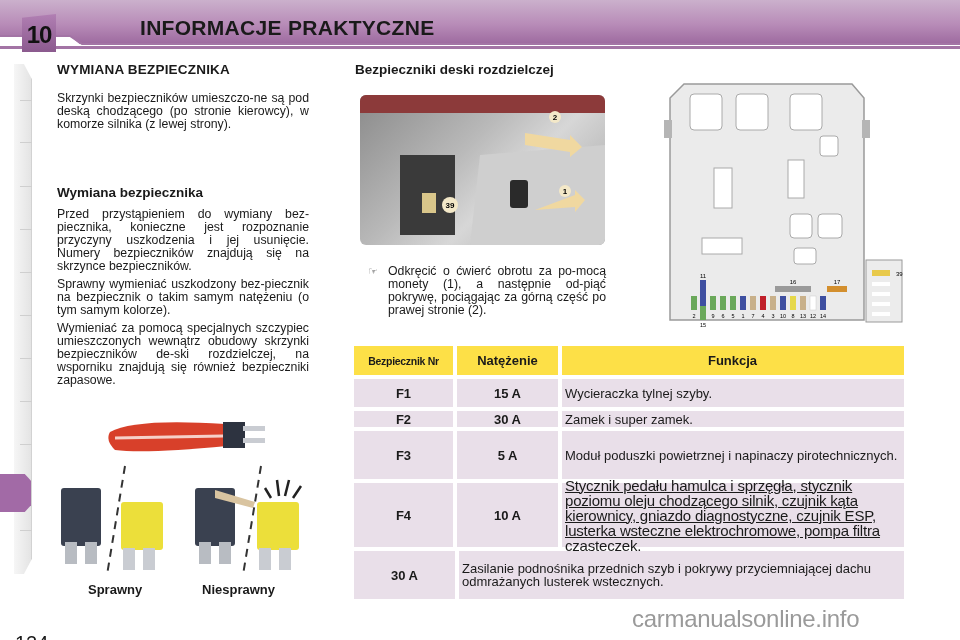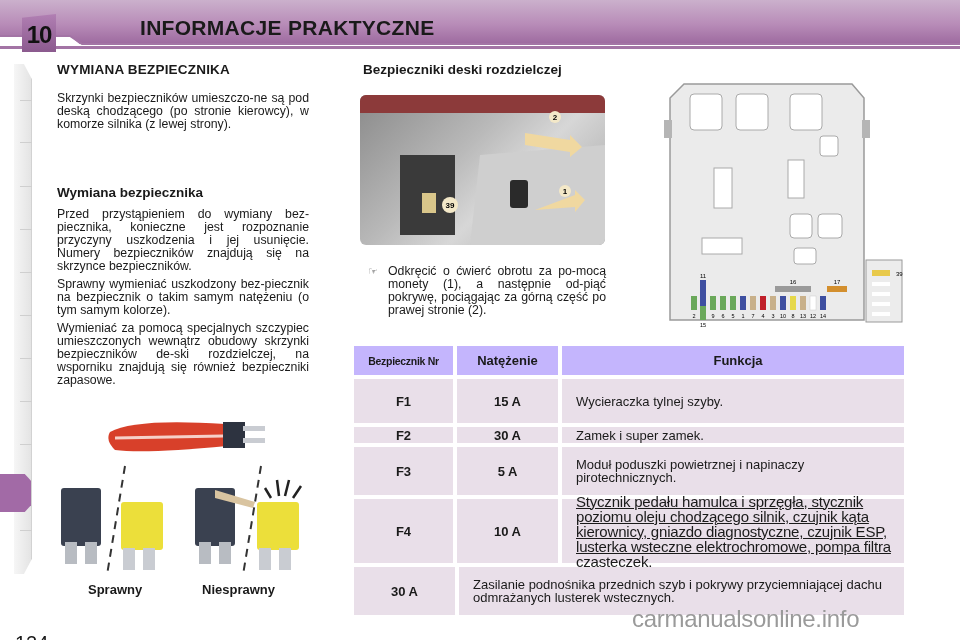--- a/index.html
+++ b/index.html
@@ -49,42 +49,42 @@
   .h-main { font-weight: bold; font-size: 13.5px; letter-spacing: 0.2px; margin-bottom: 15px; }
   .h-sub { font-weight: bold; font-size: 13.5px; margin-top: 54px; margin-bottom: 8px; }
   .para { font-size: 12.3px; line-height: 13px; text-align: justify; margin-bottom: 5px; }
 
   
   .fuse-art { position: absolute; left: 55px; top: 410px; width: 260px; height: 168px; }
   .caption { position: absolute; top: 582px; font-weight: bold; font-size: 13px; }
   .page-number { position: absolute; left: 15px; top: 632px; font-size: 20px; color: #1a1a1a; }
 
   
-  .h-mid { position: absolute; left: 355px; top: 62px; font-weight: bold; font-size: 13.5px; margin-left: 8px; }
+  .h-mid { position: absolute; left: 355px; top: 62px; font-weight: bold; font-size: 13.5px; }
   .photo {
     position: absolute; left: 360px; top: 95px; width: 245px; height: 150px;
     border-radius: 6px; overflow: hidden;
     background: linear-gradient(135deg, #8a8a8a 0%, #b9b9b9 40%, #d7d7d7 60%, #a0a0a0 100%);
   }
   .instruction { position: absolute; left: 368px; top: 265px; width: 238px; font-size: 12.3px; line-height: 13px; }
   .instruction .bullet { position: absolute; left: 0; top: 0; font-size: 11px; color: #555; }
   .instruction .txt { display: block; margin-left: 20px; text-align: justify; }
 
   
   .diagram { position: absolute; left: 660px; top: 70px; width: 250px; height: 260px; }
 
   
   .fuse-table { position: absolute; left: 354px; top: 346px; width: 550px; }
   .trow { display: flex; margin-bottom: 4px; }
   .cell { background: #e9dfe9; display: flex; align-items: center; margin-right: 4px; font-size: 13px; }
   .cell:last-child { margin-right: 0; }
   .c1 { width: 99px; justify-content: center; font-weight: bold; }
   .c2 { width: 101px; justify-content: center; font-weight: bold; }
-  .c3 { flex: 1; padding-left: 14px; padding-right: 4px; line-height: 13px; }
-  .thead .cell { background: #c4b5fd; height: 29px; }
+  .c3 { flex: 1; padding-left: 3px; padding-right: 4px; line-height: 13px; }
+  .thead .cell { background: #fde047; height: 29px; }
   .thead .c1 { font-size: 10.5px; letter-spacing: -0.3px; }
   .thead .c3 { justify-content: center; font-weight: bold; }
   .small-txt { font-size: 15px; line-height: 15px; letter-spacing: -0.2px; text-decoration: underline; }
 
   .watermark {
     position: absolute; left: 632px; top: 605px; font-size: 24px; color: #9a9a9a; letter-spacing: -0.3px;
   }
 </style>
 </head>
 <body>
@@ -244,21 +244,21 @@
   <rect x="212" y="242" width="18" height="4" fill="#fff"></rect>
   <text x="236" y="206" font-size="6" font-family="Liberation Sans, sans-serif">39</text>
 </svg>
 
 <div class="fuse-table">
   <div class="trow thead">
     <div class="cell c1">Bezpiecznik Nr</div>
     <div class="cell c2">Natężenie</div>
     <div class="cell c3">Funkcja</div>
   </div>
-  <div class="trow" style="height:44px">
+  <div class="trow" style="height:28px">
     <div class="cell c1">F1</div>
     <div class="cell c2">15 A</div>
     <div class="cell c3">Wycieraczka tylnej szyby.</div>
   </div>
   <div class="trow" style="height:16px">
     <div class="cell c1">F2</div>
     <div class="cell c2">30 A</div>
     <div class="cell c3">Zamek i super zamek.</div>
   </div>
   <div class="trow" style="height:48px">

